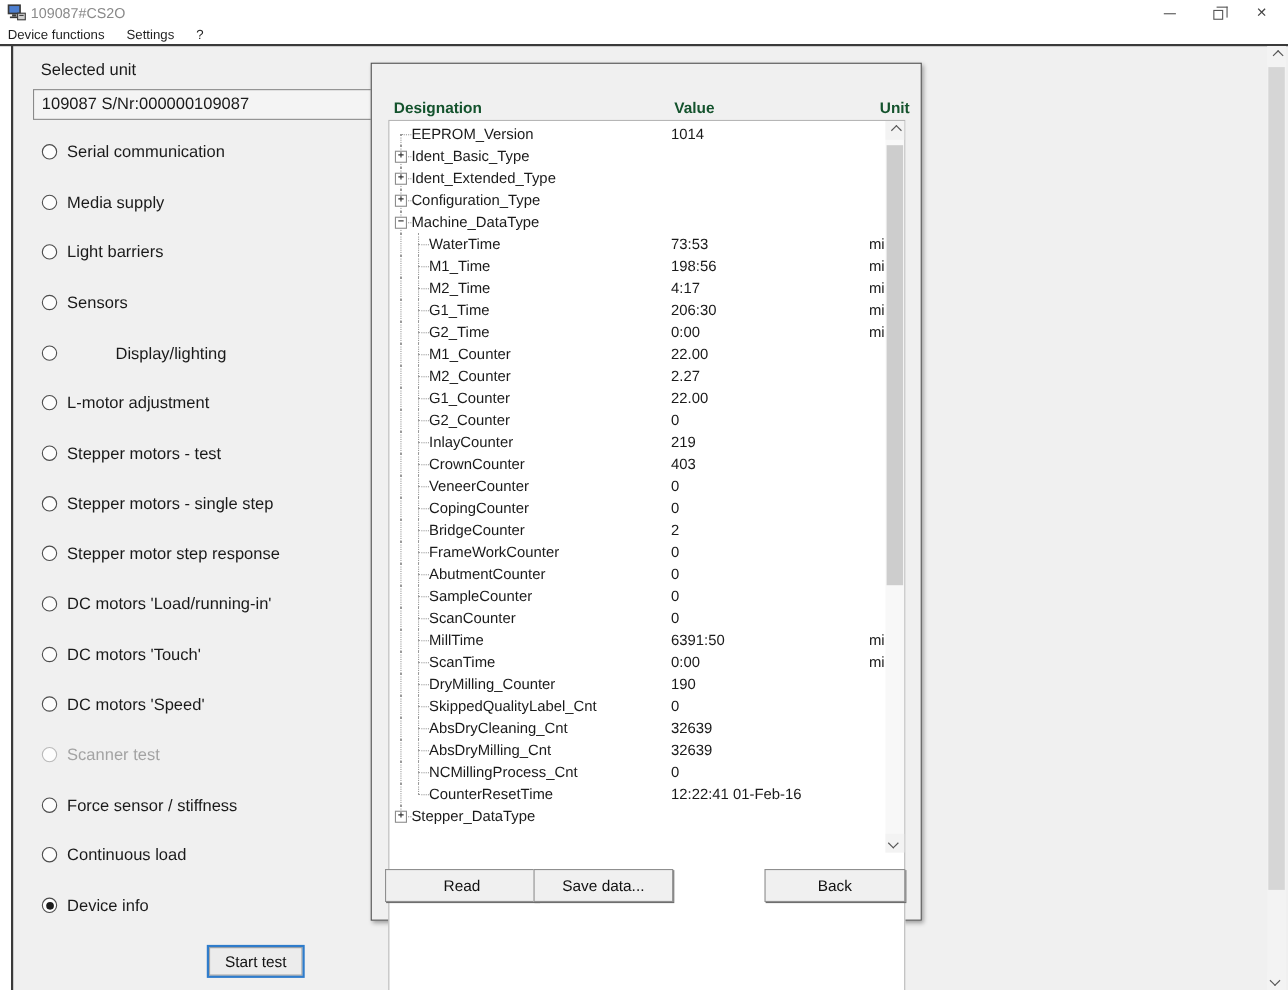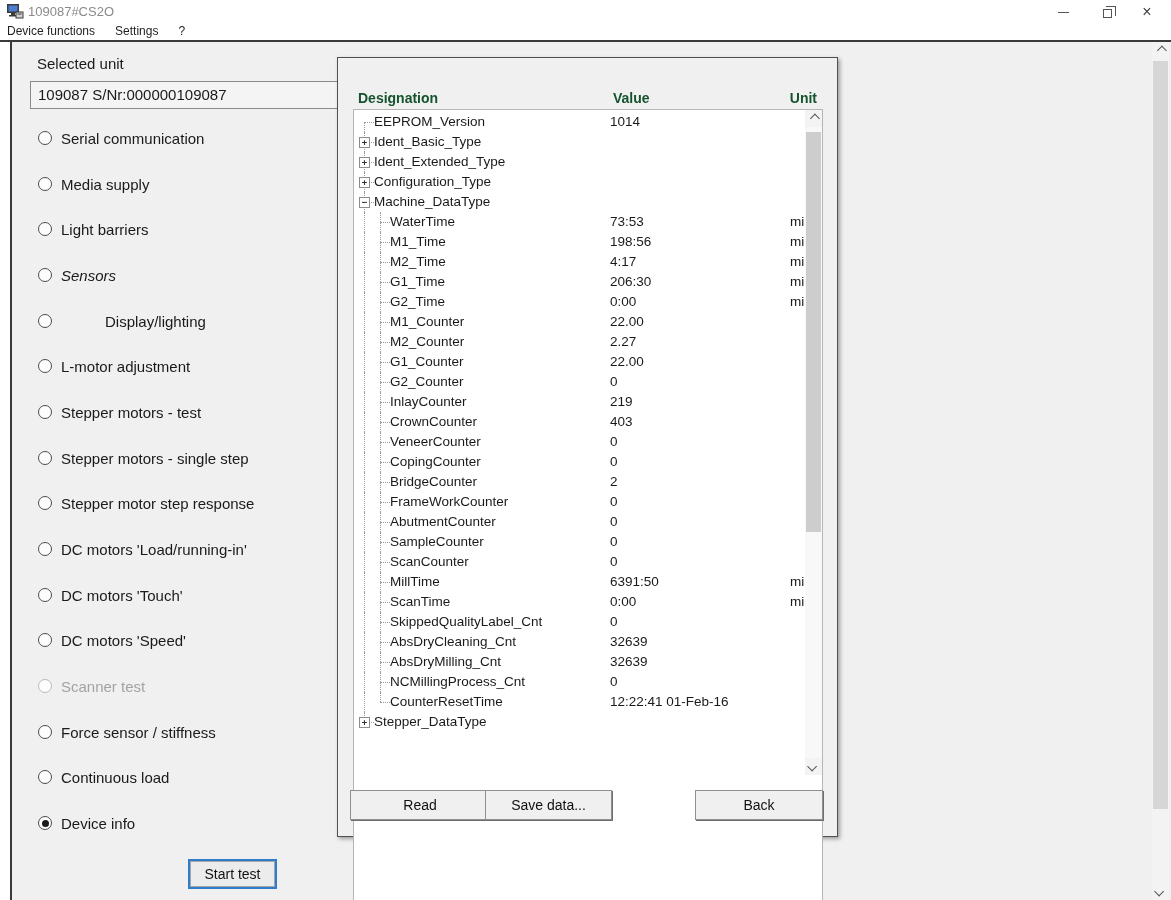--- a/index.html
+++ b/index.html
@@ -52,21 +52,21 @@
   .chev.down { transform:rotate(-45deg) translate(-1px,-1px); }
   .sb-thumb { position:absolute; left:1px; width:15px; background:#d6d6d6; }
   .main-thumb { top:19px; height:748px; }
 
   
   .dialog { position:absolute; left:337px; top:57px; width:501px; height:780px; background:#f0f0f0;
     border:1px solid #505050; box-shadow:2px 2px 4px rgba(0,0,0,.35); }
   .dlg-title { position:absolute; left:0; top:0; right:0; height:26px; background:#7f7f7f; color:#fff;
     font-size:13px; line-height:26px; padding-left:10px; }
   .dlg-hdr { position:absolute; top:32px; font-size:14px; font-weight:bold; color:#14532d; }
-  .hdr-designation { left:20px; } .hdr-value { left:275px; } .hdr-unit { right:20px; }
+  .hdr-designation { left:20px; } .hdr-value { left:275px; } .hdr-unit { right:10px; }
 
   .listbox { position:absolute; left:15px; top:51px; width:470px; height:815px; background:#fff; border:1px solid #b6b6b6; }
   .tree-rows { position:absolute; left:0; top:2px; right:17px; }
   .trow { position:relative; height:20px; }
   .trow.sel { background:linear-gradient(to right, transparent 34px, #0078d7 34px); }
   .vr { position:absolute; left:10px; top:0; bottom:0; border-left:1px dotted #9a9a9a; }
   .vc { position:absolute; left:26px; top:0; bottom:0; border-left:1px dotted #9a9a9a; }
   .stub { position:absolute; top:10px; border-top:1px dotted #9a9a9a; }
   .stub.r { left:10px; width:10px; } .stub.c { left:26px; width:10px; }
   .box { position:absolute; left:5px; top:5px; width:11px; height:11px; background:#fff; border:1px solid #8c8c8c;
@@ -127,21 +127,21 @@
       <span class="radio-label">Serial communication</span>
     </div>
     <div class="radio-row" style="top: 175px;">
       <span class="radio"></span>
       <span class="radio-label">Media supply</span>
     </div>
     <div class="radio-row" style="top: 220px;">
       <span class="radio"></span>
       <span class="radio-label">Light barriers</span>
     </div>
-    <div class="radio-row" style="top: 266px; font-style: italic;">
+    <div class="radio-row" style="top: 266px;">
       <span class="radio"></span>
       <span class="radio-label">Sensors</span>
     </div>
     <div class="radio-row" style="top: 312px; gap: 44px;">
       <span class="radio"></span>
       <span class="radio-label">Display/lighting</span>
     </div>
     <div class="radio-row" style="top: 357px;">
       <span class="radio"></span>
       <span class="radio-label">L-motor adjustment</span>
@@ -402,20 +402,28 @@
           <span class="vc"></span>
           <span class="stub c"></span>
           <span class="nm d1">ScanTime</span>
           <span class="va">0:00</span>
           <span class="un">mi</span>
         </div>
         <div class="trow">
           <span class="vr"></span>
           <span class="vc"></span>
           <span class="stub c"></span>
+          <span class="nm d1">DryMilling_Counter</span>
+          <span class="va">190</span>
+          <span class="un"></span>
+        </div>
+        <div class="trow">
+          <span class="vr"></span>
+          <span class="vc"></span>
+          <span class="stub c"></span>
           <span class="nm d1">SkippedQualityLabel_Cnt</span>
           <span class="va">0</span>
           <span class="un"></span>
         </div>
         <div class="trow">
           <span class="vr"></span>
           <span class="vc"></span>
           <span class="stub c"></span>
           <span class="nm d1">AbsDryCleaning_Cnt</span>
           <span class="va">32639</span>

